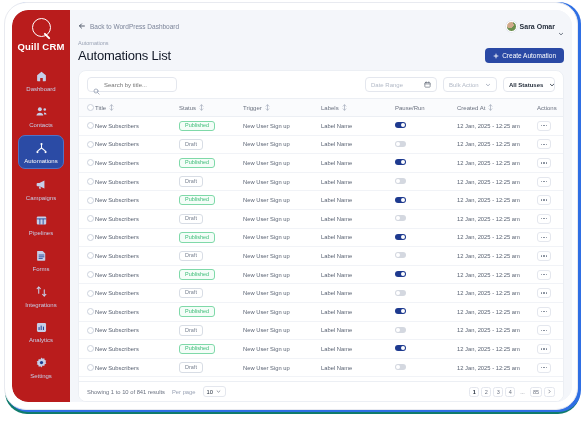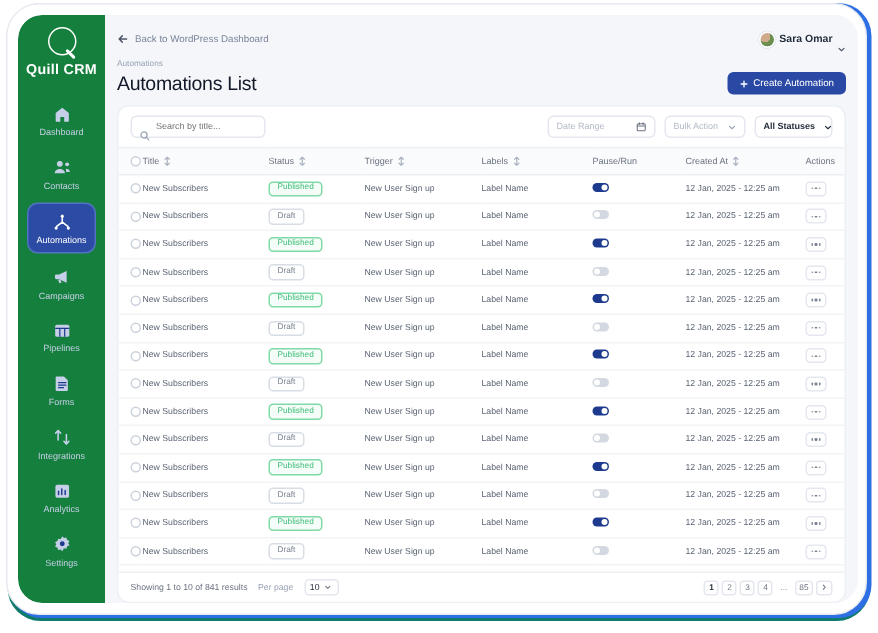--- a/index.html
+++ b/index.html
@@ -48,21 +48,21 @@
     width: 560px; height: 392px;
     border-radius: 16px;
     overflow: hidden;
     background: #f4f6fa;
     display: flex;
   }
 
   
   .sidebar {
     width: 58px;
-    background: #15803d;
+    background: #b91c1c;
     border-radius: 16px 0 0 16px;
     padding-top: 8px;
     display: flex;
     flex-direction: column;
     align-items: center;
     flex: 0 0 58px;
   }
   .brand {
     display: flex;
     flex-direction: column;

